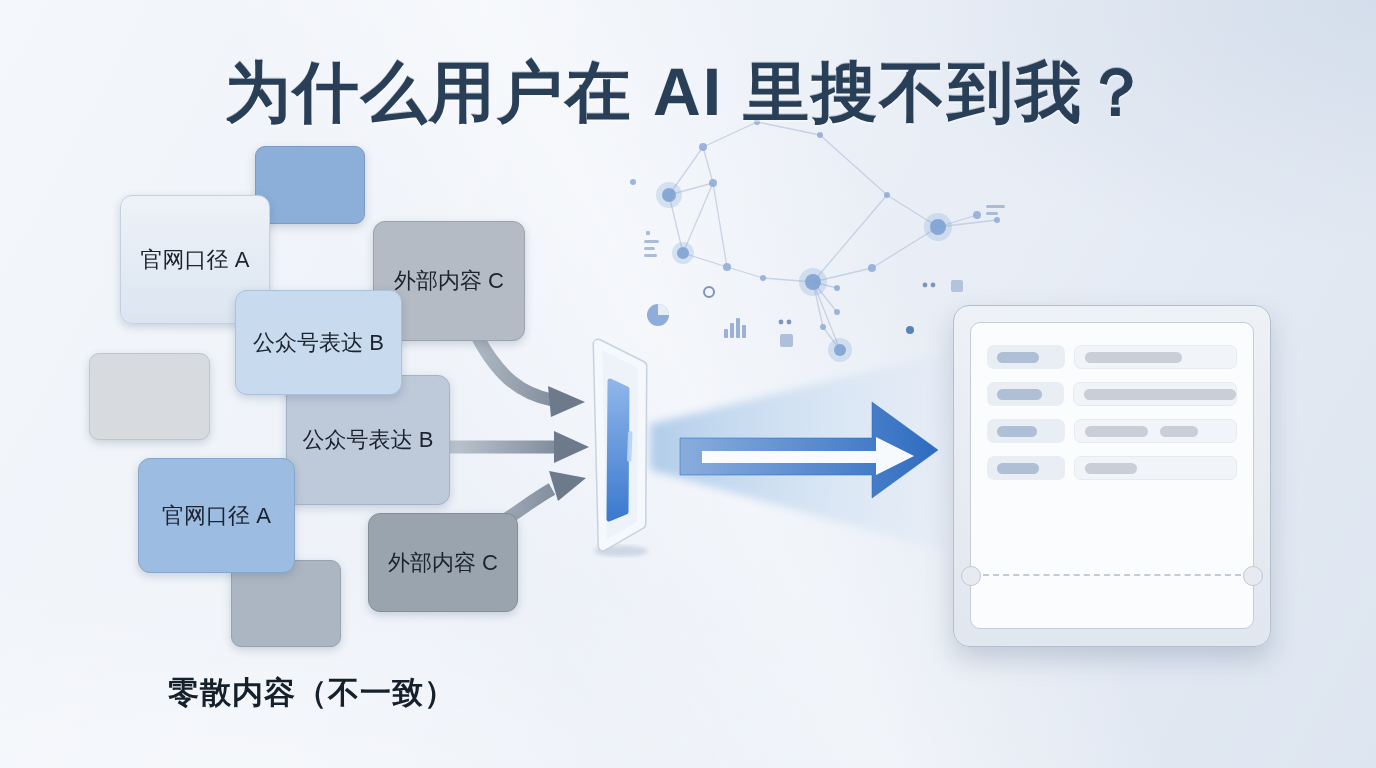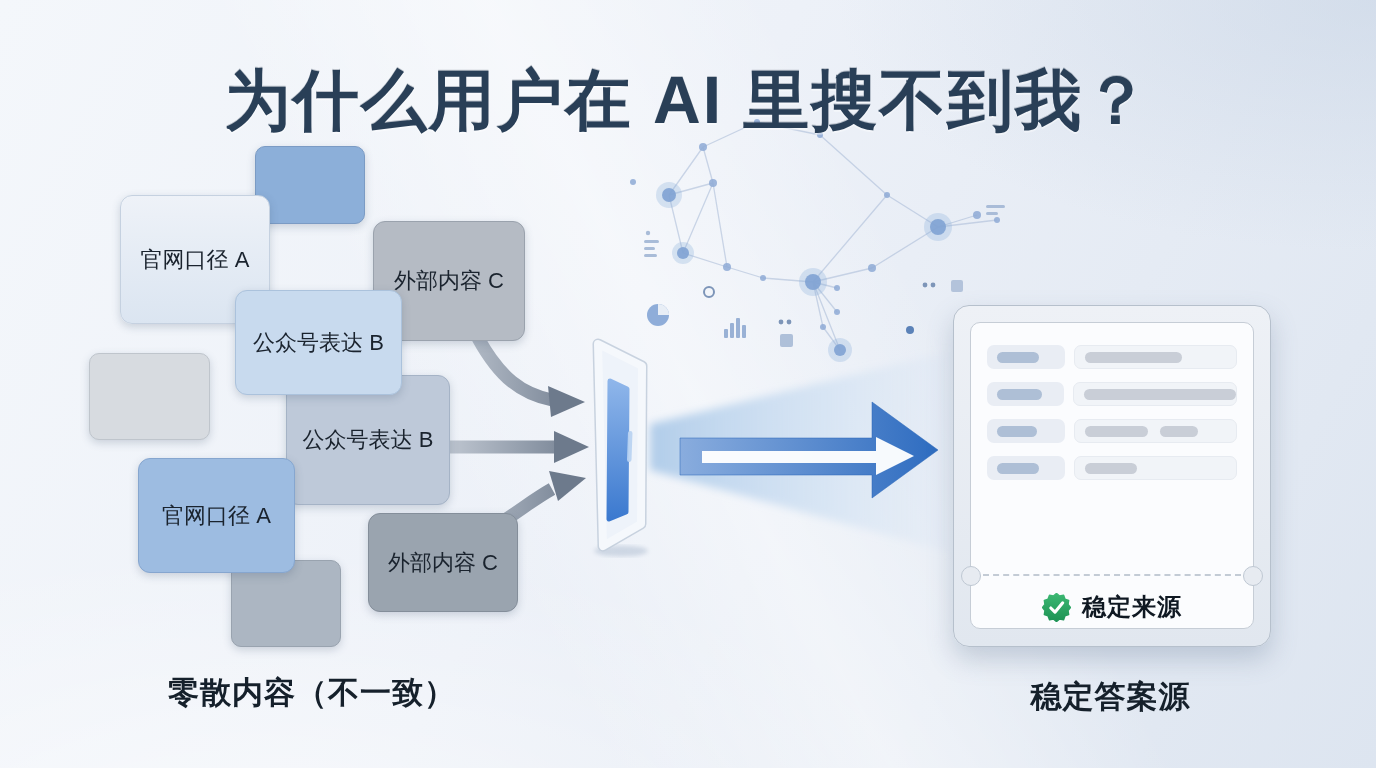--- a/index.html
+++ b/index.html
@@ -11,21 +11,21 @@
       radial-gradient(900px 420px at 100% 0%, rgba(198,211,228,.55), rgba(198,211,228,0) 60%),
       linear-gradient(118deg,#f4f7fb 0%,#edf1f8 45%,#dde5f0 100%);
   }
   .stage::before{
     content:"";position:absolute;inset:0;
     background:linear-gradient(62deg,rgba(255,255,255,0) 34%,rgba(255,255,255,.45) 50%,rgba(255,255,255,0) 66%);
     pointer-events:none;
   }
   
   .title{
-    position:absolute;left:0;right:0;top:48px;margin:16px;text-align:center;
+    position:absolute;left:0;right:0;top:48px;margin:8px;text-align:center;
     font-size:66px;line-height:1.12;font-weight:800;letter-spacing:2px;
     color:#293f57;text-shadow:0 2px 1px rgba(255,255,255,.45), 0 -1px 0 rgba(20,35,55,.25);
     z-index:4;
   }
   
   .nbox{
     position:absolute;display:flex;align-items:center;justify-content:center;
     border-radius:12px;font-size:22px;font-weight:500;color:#1a232e;
     box-shadow:0 3px 8px rgba(60,80,110,.22);
   }
@@ -268,33 +268,19 @@
           <div class="chip chip-l">
               <span class="pill pill-l w42"></span>
             </div>
           <div class="chip chip-r">
               <span class="pill pill-r w52"></span>
             </div>
         </div>
         <div class="divider"></div>
         <div class="notch notch-l"></div>
         <div class="notch notch-r"></div>
-        <div class="verify">
-          <svg width="29" height="29" viewBox="0 0 28 28">
-            <polygon points="27.5,14 25.1,17 25.7,20.8 22.1,22.1 20.8,25.7 17,25.1 14,27.5 11,25.1 7.3,25.7 5.9,22.1 2.3,20.8 2.9,17 0.5,14 2.9,11 2.3,7.2 5.9,5.9 7.3,2.3 11,2.9 14,0.5 17,2.9 20.8,2.3 22.1,5.9 25.7,7.2 25.1,11" fill="url(#sealg2)" stroke="url(#sealg2)" stroke-width="1.5" stroke-linejoin="round"></polygon>
-            <defs>
-              <linearGradient id="sealg2" x1="0" y1="0" x2="0" y2="28" gradientUnits="userSpaceOnUse">
-                <stop offset="0" stop-color="#3cb873"></stop>
-                  <stop offset="1" stop-color="#1d9254"></stop>
-              </linearGradient>
-            </defs>
-            <path d="M8.5,14.5 L12.5,18.5 L20,9.5" fill="none" stroke="#ffffff" stroke-width="3" stroke-linecap="round" stroke-linejoin="round"></path>
-          </svg>
-          <span class="verify-label">稳定来源</span>
-        </div>
       </div>
     </div>
   </div>
 
   <div class="caption cap-left">零散内容（不一致）</div>
-  <div class="caption cap-right">稳定答案源</div>
 
 </div>
 
 </body></html>

